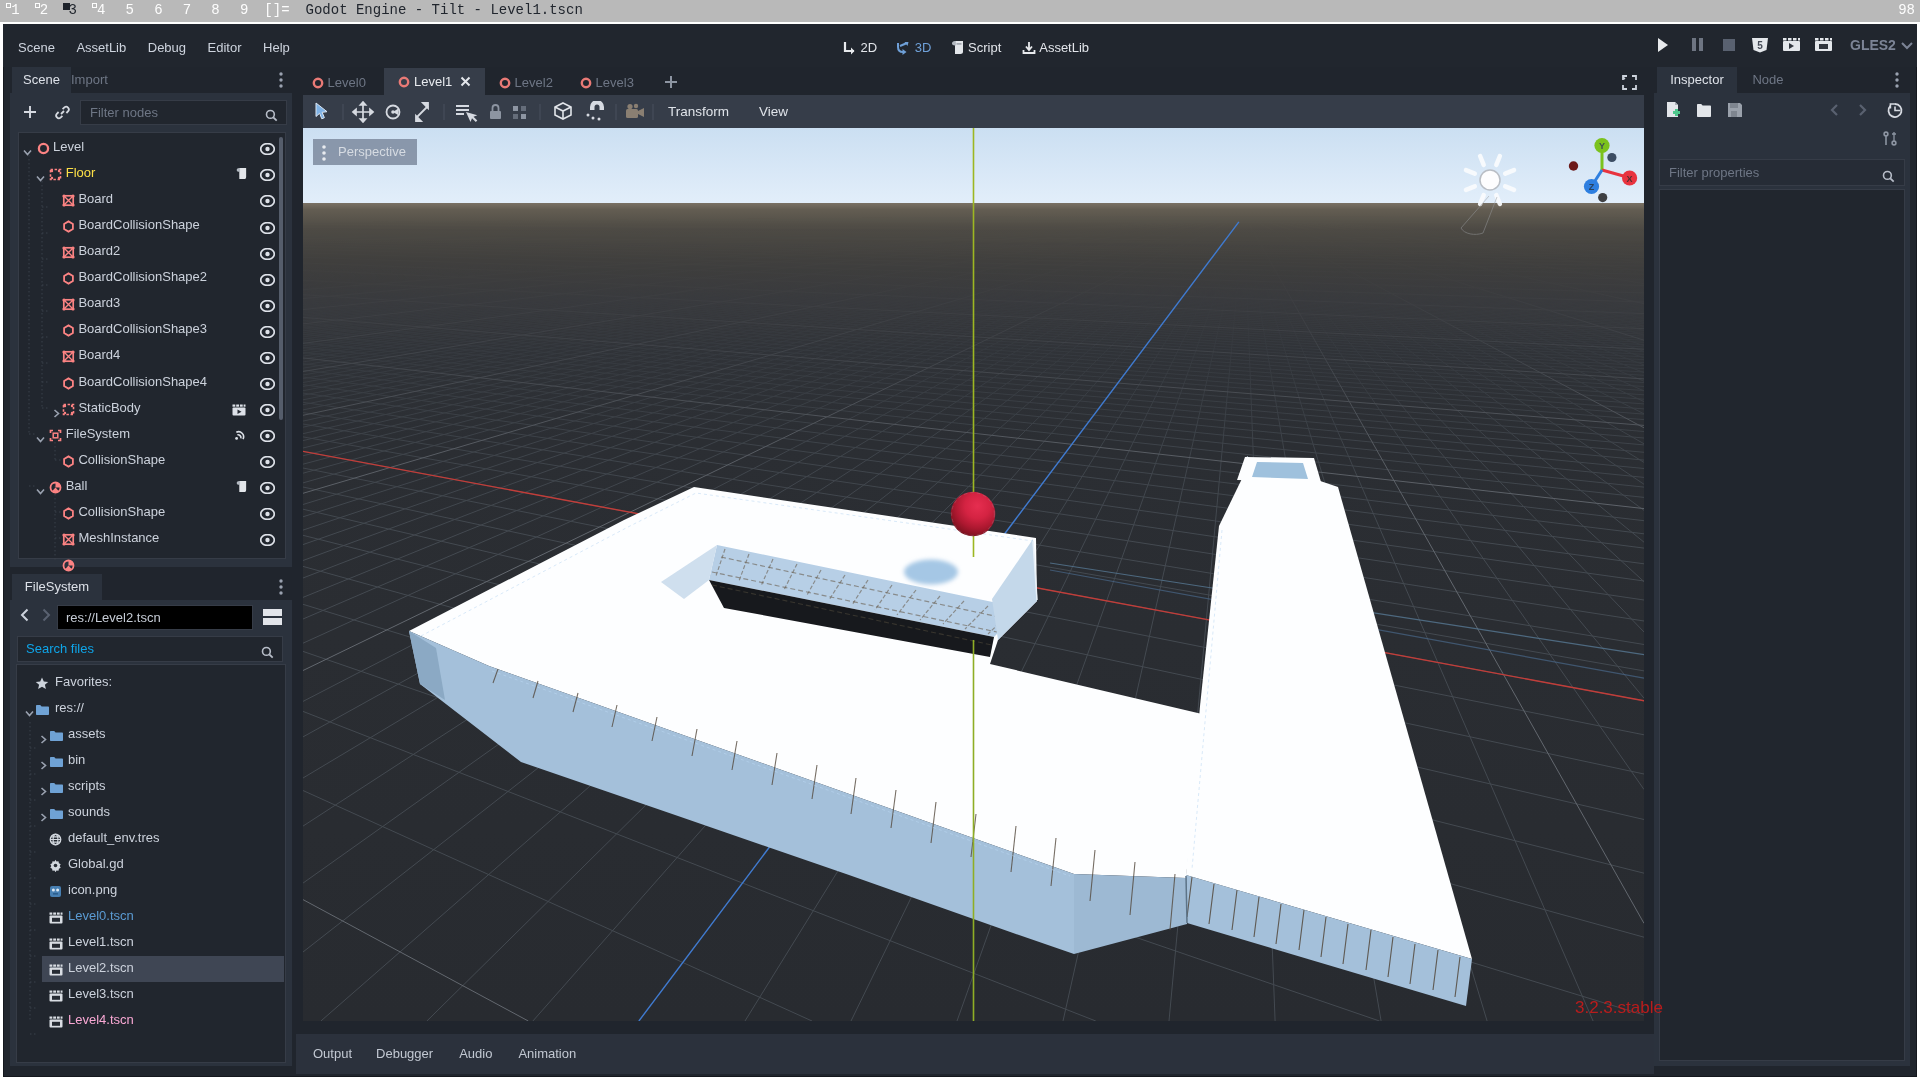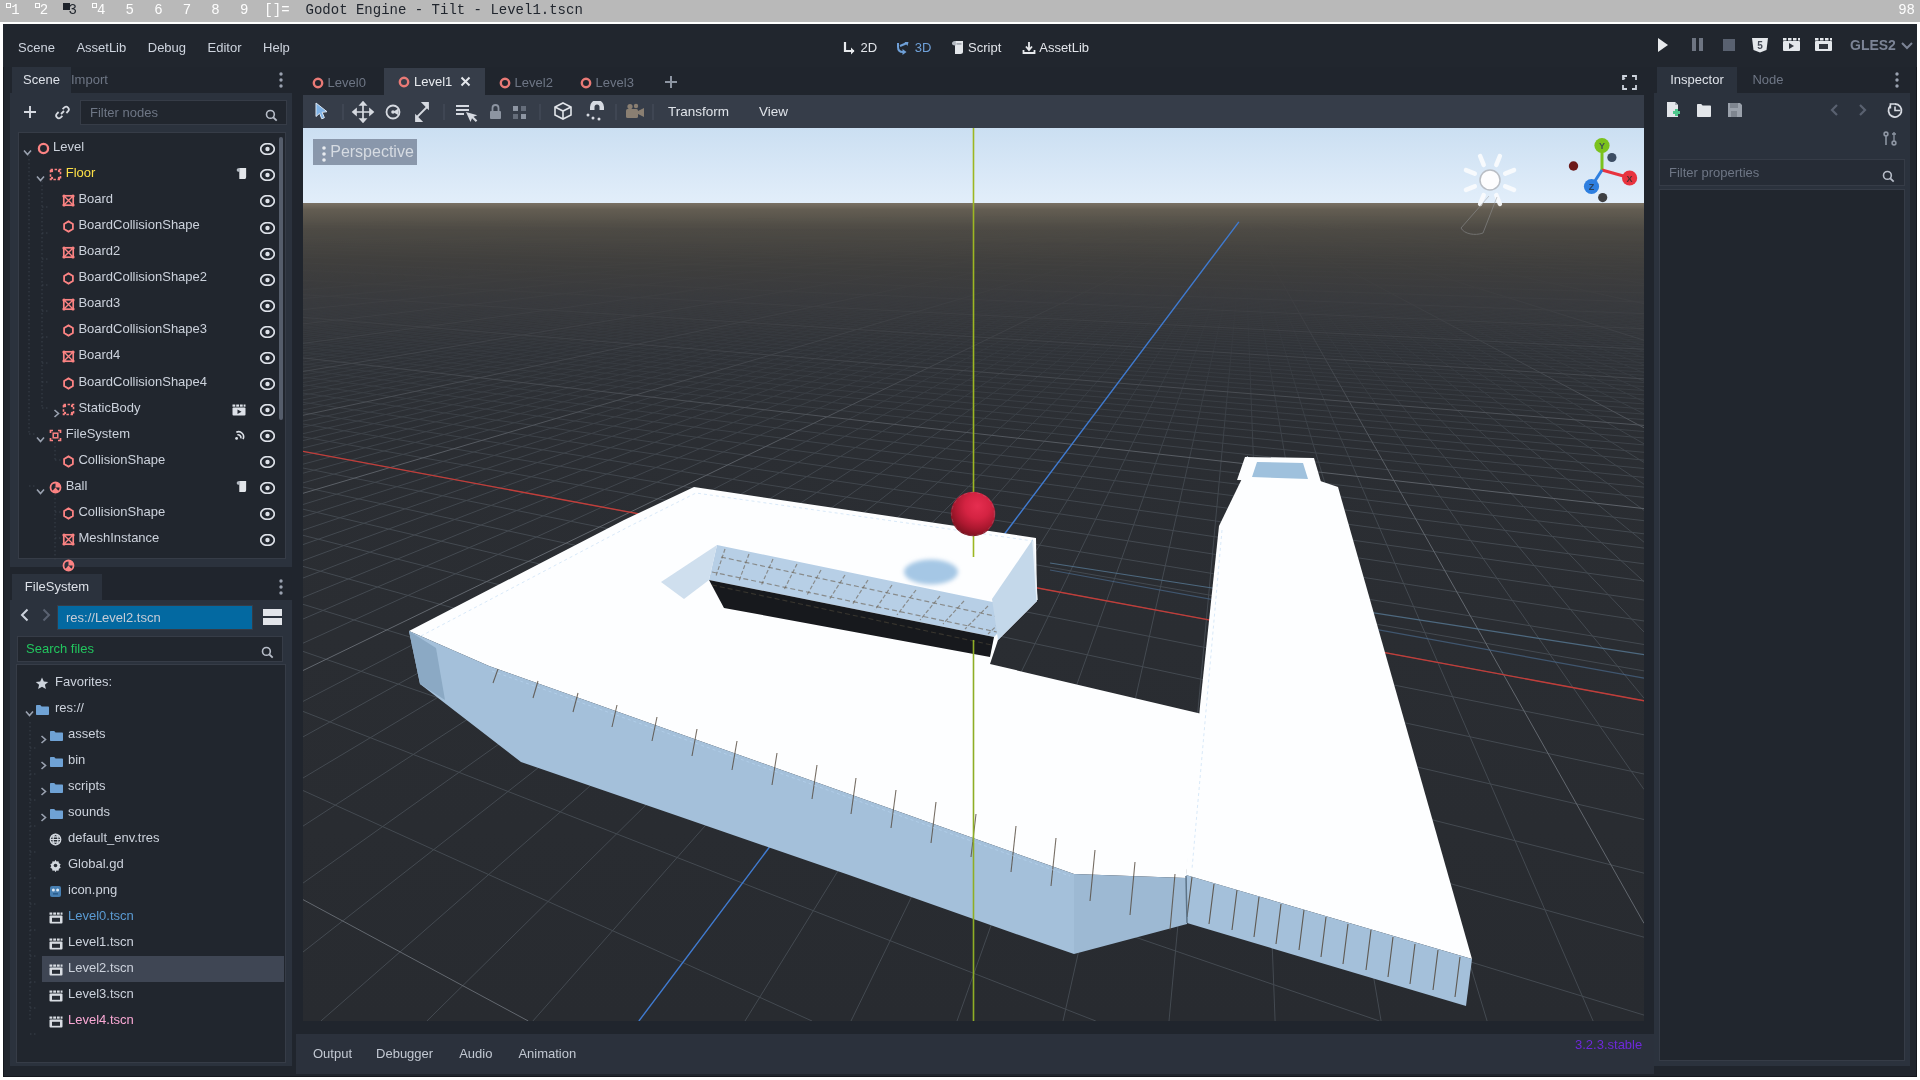--- a/index.html
+++ b/index.html
@@ -318,26 +318,26 @@
       <circle cx="2" cy="8" r="1.7" fill="#9aa2b0"></circle>
       <circle cx="2" cy="14" r="1.7" fill="#9aa2b0"></circle>
     </svg></div>
 <div class="abs" style="left:10px;top:600px;width:282px;height:466px;background:#2b323d"></div>
 <div class="abs" style="left:20px;top:608px;width:12px;height:14px"><svg width="9" height="14" viewBox="0 0 9 14">
       <path d="M7.5 1.5L2 7l5.5 5.5" fill="none" stroke="#ccd2dc" stroke-width="2"></path>
     </svg></div>
 <div class="abs" style="left:42px;top:608px;width:12px;height:14px"><svg width="9" height="14" viewBox="0 0 9 14">
       <path d="M1.5 1.5L7 7l-5.5 5.5" fill="none" stroke="#596170" stroke-width="2"></path>
     </svg></div>
-<div class="abs" style="left:57px;top:605px;width:196px;height:25px;background:#0369a1;border:1px solid #363c47;color:#c6ccd6;font-size:13px;line-height:23px;padding-left:8px">res://Level2.tscn</div>
+<div class="abs" style="left:57px;top:605px;width:196px;height:25px;background:#000000;border:1px solid #363c47;color:#c6ccd6;font-size:13px;line-height:23px;padding-left:8px">res://Level2.tscn</div>
 <div class="abs" style="left:262px;top:608px;width:21px;height:18px"><svg width="21" height="18" viewBox="0 0 21 18">
       <rect x="1" y="1" width="19" height="7" fill="#e2e5ea"></rect>
       <rect x="1" y="10" width="19" height="7" fill="#e2e5ea"></rect>
     </svg></div>
-<div class="abs" style="left:17px;top:636px;width:266px;height:26px;background:#21262e;border:1px solid #363c47;color:#22c55e;font-size:13px;line-height:24px;padding-left:8px">Search files<span style="position:absolute;right:8px;top:6px"><svg width="13" height="13" viewBox="0 0 13 13">
+<div class="abs" style="left:17px;top:636px;width:266px;height:26px;background:#21262e;border:1px solid #363c47;color:#0ea5e9;font-size:13px;line-height:24px;padding-left:8px">Search files<span style="position:absolute;right:8px;top:6px"><svg width="13" height="13" viewBox="0 0 13 13">
         <circle cx="5.4" cy="5.4" r="3.9" fill="none" stroke="#b7bdc8" stroke-width="1.6"></circle>
         <path d="M8.3 8.3l3.4 3.4" stroke="#b7bdc8" stroke-width="1.8"></path>
       </svg></span></div>
 <div class="abs" style="left:16px;top:663.5px;width:270px;height:399px;background:#21262e;border:1px solid #363c47">
     <svg width="270" height="399" style="position:absolute;left:0;top:0">
       <g stroke="#3a404b" stroke-width="1" stroke-dasharray="1.5 2.5">
         <line x1="13" y1="57" x2="13" y2="357"></line>
         <line x1="13" y1="83" x2="20" y2="83"></line>
         <line x1="13" y1="109" x2="20" y2="109"></line>
         <line x1="13" y1="135" x2="20" y2="135"></line>
@@ -1151,19 +1151,19 @@
       <line x1="308" y1="3" x2="308" y2="19" stroke="#434a57" stroke-width="1.5"></line>
       <g fill="#8a7f72">
         <rect x="318" y="8" width="12" height="9" rx="1.5"></rect>
         <path d="M330 10l6-3v9l-6-3z"></path>
         <circle cx="322" cy="5.5" r="2.6"></circle>
         <circle cx="328" cy="5" r="2.2"></circle>
       </g>
       <line x1="345" y1="3" x2="345" y2="19" stroke="#434a57" stroke-width="1.5"></line>
     </svg></div>
 <div class="abs" style="left:668px;top:104px;width:200px;color:#dfe3e9;font-size:13.5px">Transform&nbsp;&nbsp;&nbsp;&nbsp;&nbsp;&nbsp;&nbsp;&nbsp;View</div>
-<div class="abs" style="left:313px;top:139px;width:104px;height:26px;background:rgba(125,138,157,0.85);color:#d6dbe2;font-size:16px;line-height:26px;text-align:center"><span style="position:absolute;left:9px;top:5px"><svg width="4" height="16" viewBox="0 0 4 16">
+<div class="abs" style="left:313px;top:139px;width:104px;height:26px;background:rgba(125,138,157,0.85);color:#d6dbe2;font-size:13px;line-height:26px;text-align:center"><span style="position:absolute;left:9px;top:5px"><svg width="4" height="16" viewBox="0 0 4 16">
         <circle cx="2" cy="2" r="1.8" fill="#e8ebef"></circle>
         <circle cx="2" cy="8" r="1.8" fill="#e8ebef"></circle>
         <circle cx="2" cy="14" r="1.8" fill="#e8ebef"></circle>
       </svg></span><span style="margin-left:14px">Perspective</span></div>
 <div class="abs" style="left:296px;top:1034px;width:1358px;height:40px;background:#2b313c"></div>
 <div class="abs" style="left:313px;top:1046px;color:#c2c8d2;font-size:13px">Output<span style="margin-left:24px">Debugger</span><span style="margin-left:26px">Audio</span><span style="margin-left:26px">Animation</span></div>
-<div class="abs" style="left:1575px;top:1037px;color:#6d28d9;font-size:13px">3.2.3.stable</div>
+<div class="abs" style="left:1575px;top:998px;color:#b91c1c;font-size:17px">3.2.3.stable</div>
 </body></html>

